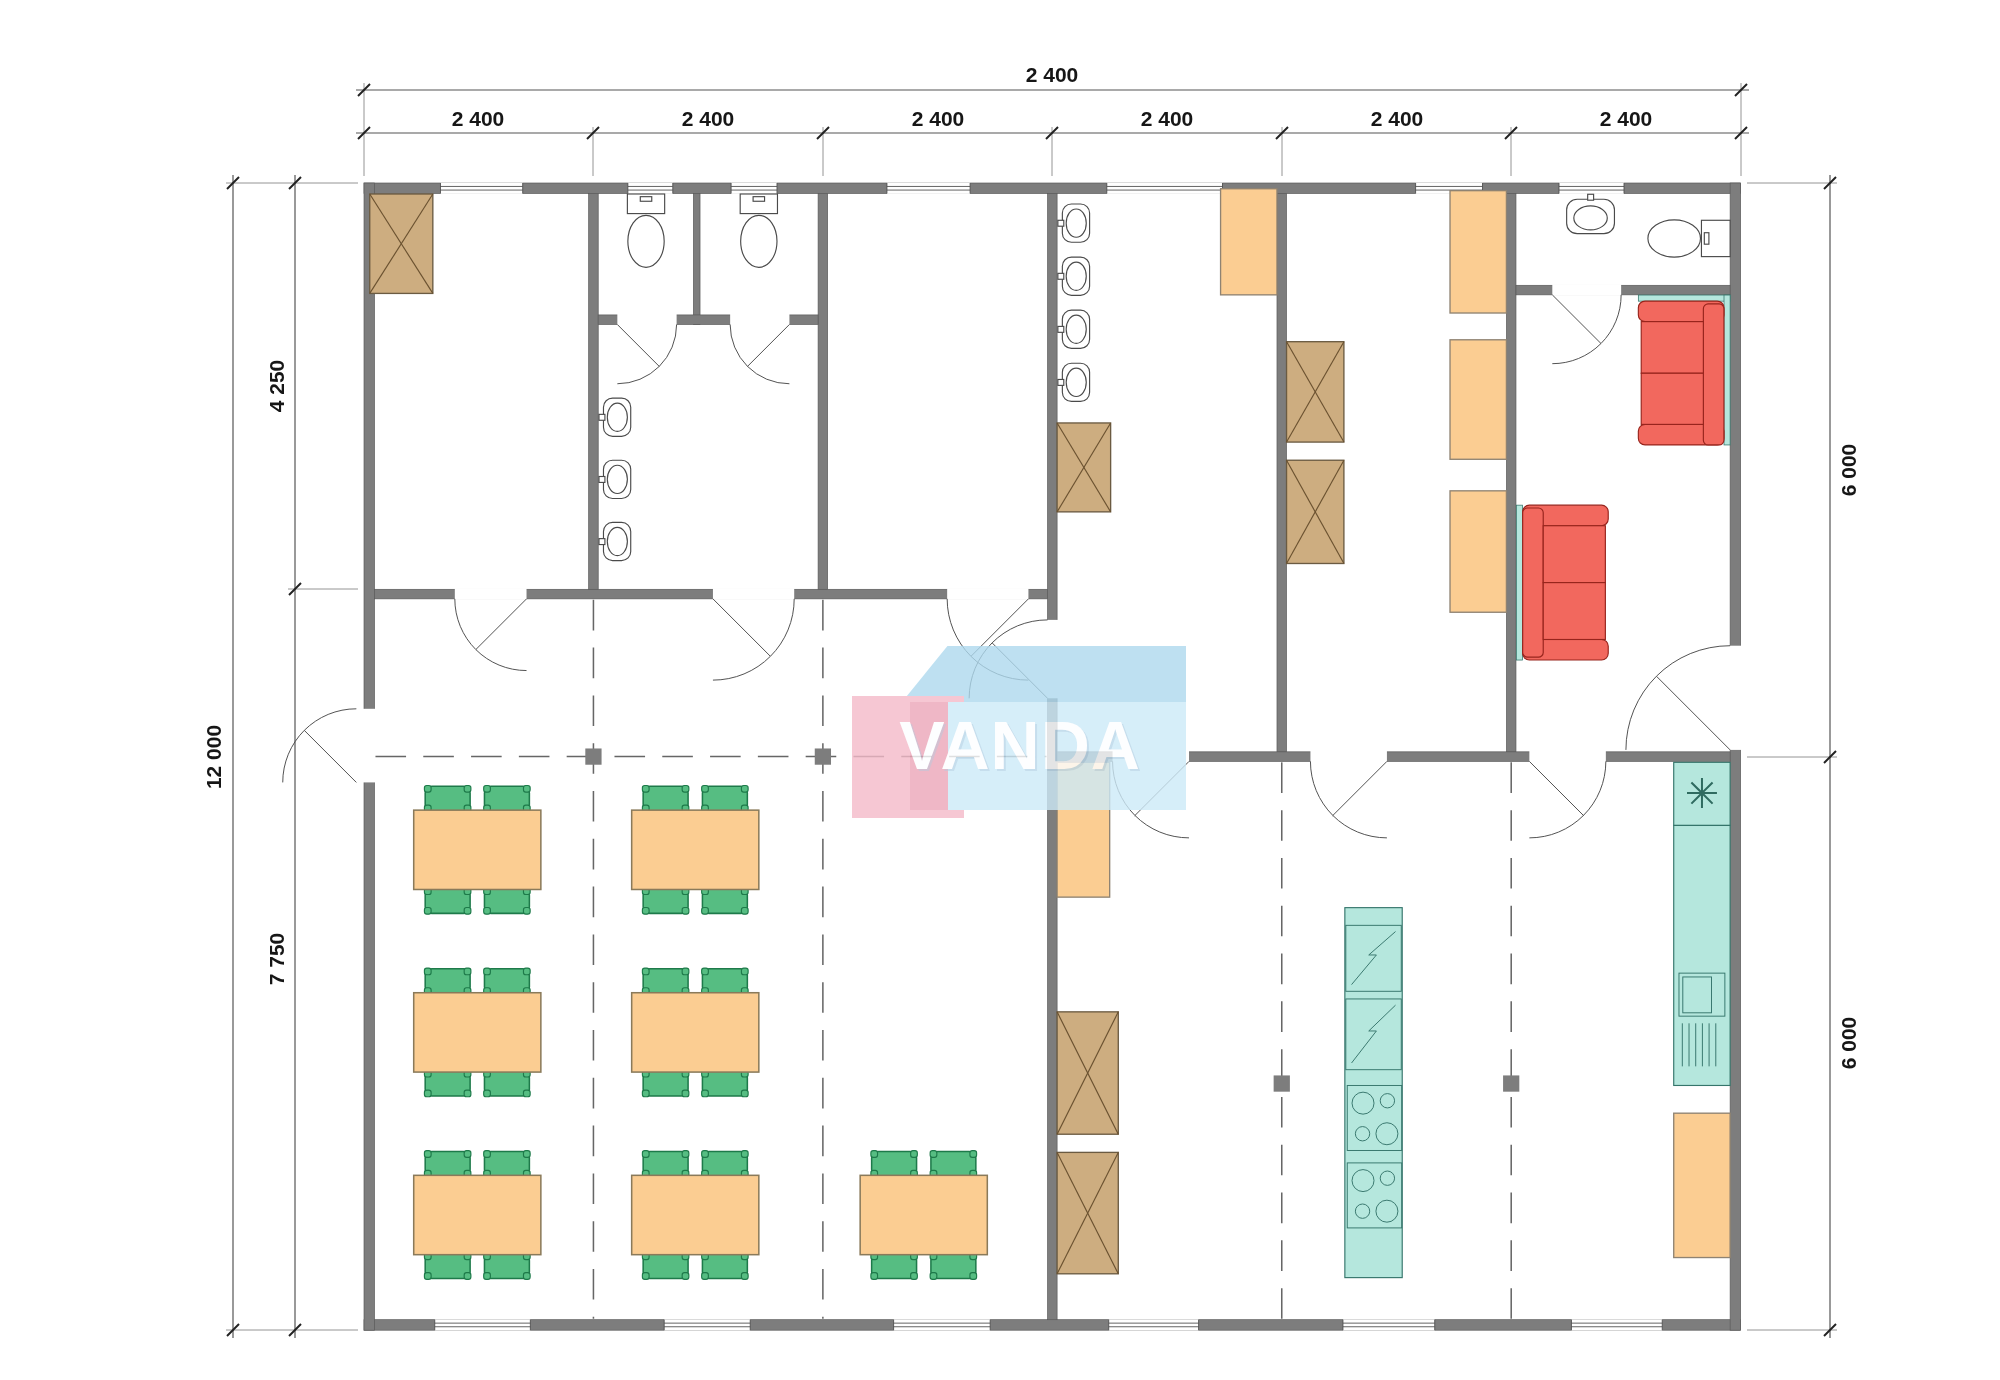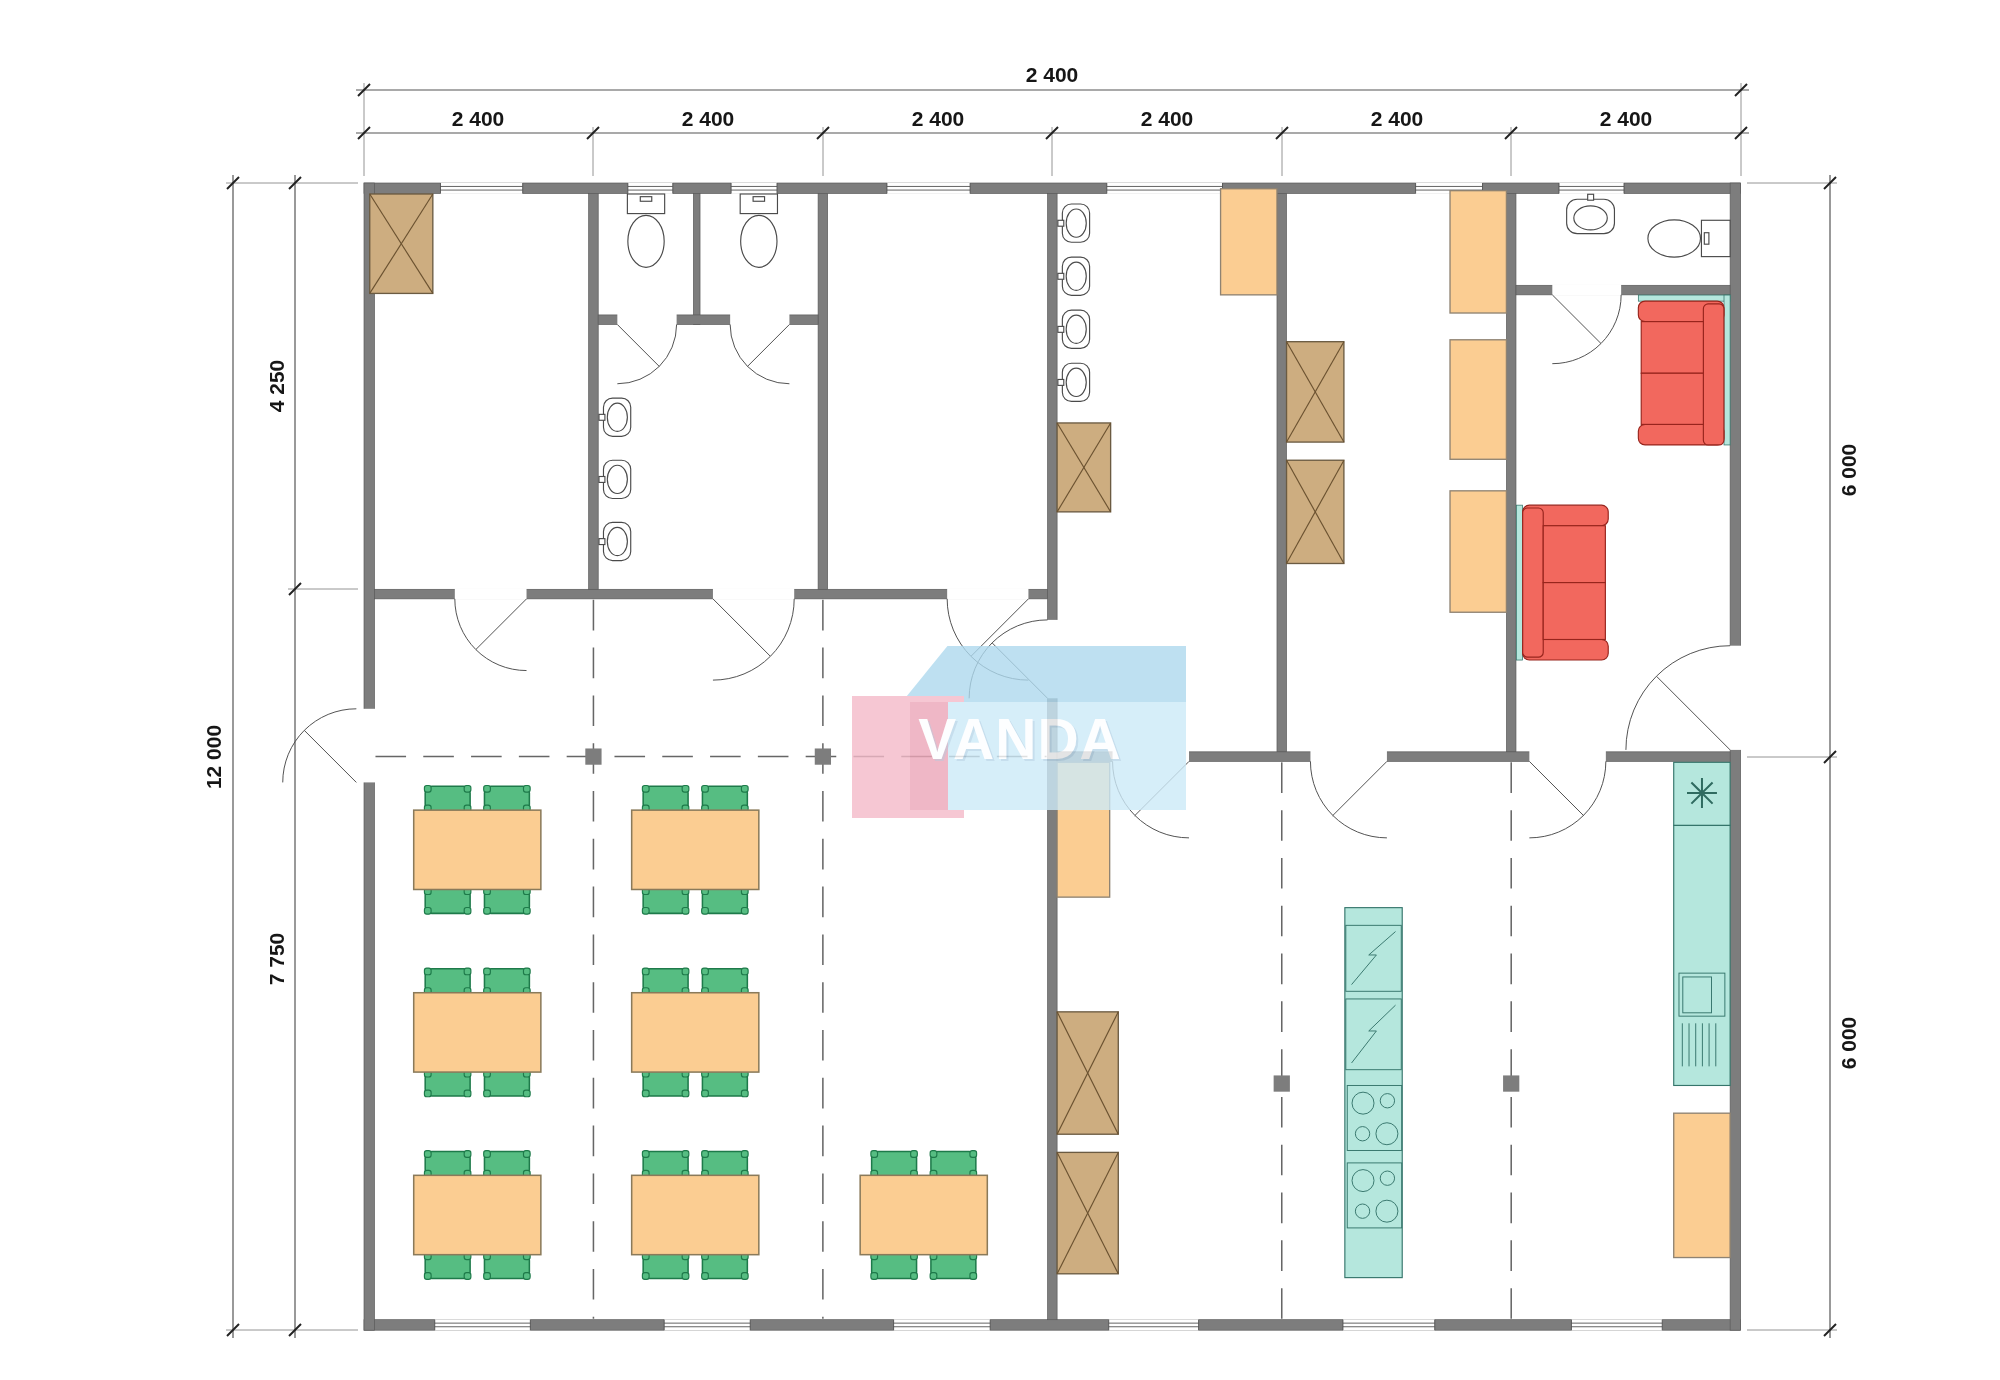--- a/index.html
+++ b/index.html
@@ -10,21 +10,21 @@
        font-size:21px;color:#161616;white-space:nowrap;transform:translate(-50%,-50%);}
   .dim.v{transform:translate(-50%,-50%) rotate(-90deg);}
   
   .wm{position:absolute;left:852px;top:640px;width:336px;height:178px;opacity:.8;z-index:6;}
   .wm-blue-top{position:absolute;left:50px;top:6px;width:284px;height:56px;background:#aed9ee;
                clip-path:polygon(16% 0,100% 0,100% 100%,0 100%);}
   .wm-main{position:absolute;left:96px;top:62px;width:238px;height:108px;background:#cdeaf8;}
   .wm-pink{position:absolute;left:0px;top:56px;width:112px;height:122px;background:#f4bac9;}
   .wm-pink2{position:absolute;left:58px;top:62px;width:56px;height:108px;background:#eca6b8;}
   .wm-text{position:absolute;left:6px;top:66px;width:324px;text-align:center;
-           font-size:57px;font-weight:bold;letter-spacing:1px;color:#fdfeff;
+           font-size:68px;font-weight:bold;letter-spacing:1px;color:#fdfeff;
            text-shadow:2px 2px 0 rgba(160,190,215,.45);}
 </style>
 </head>
 <body>
 
 <div id="stage">
 
 <svg width="2000" height="1380" viewBox="0 0 2000 1380">
 
   <g stroke="#555" stroke-width="1.2" fill="none">

